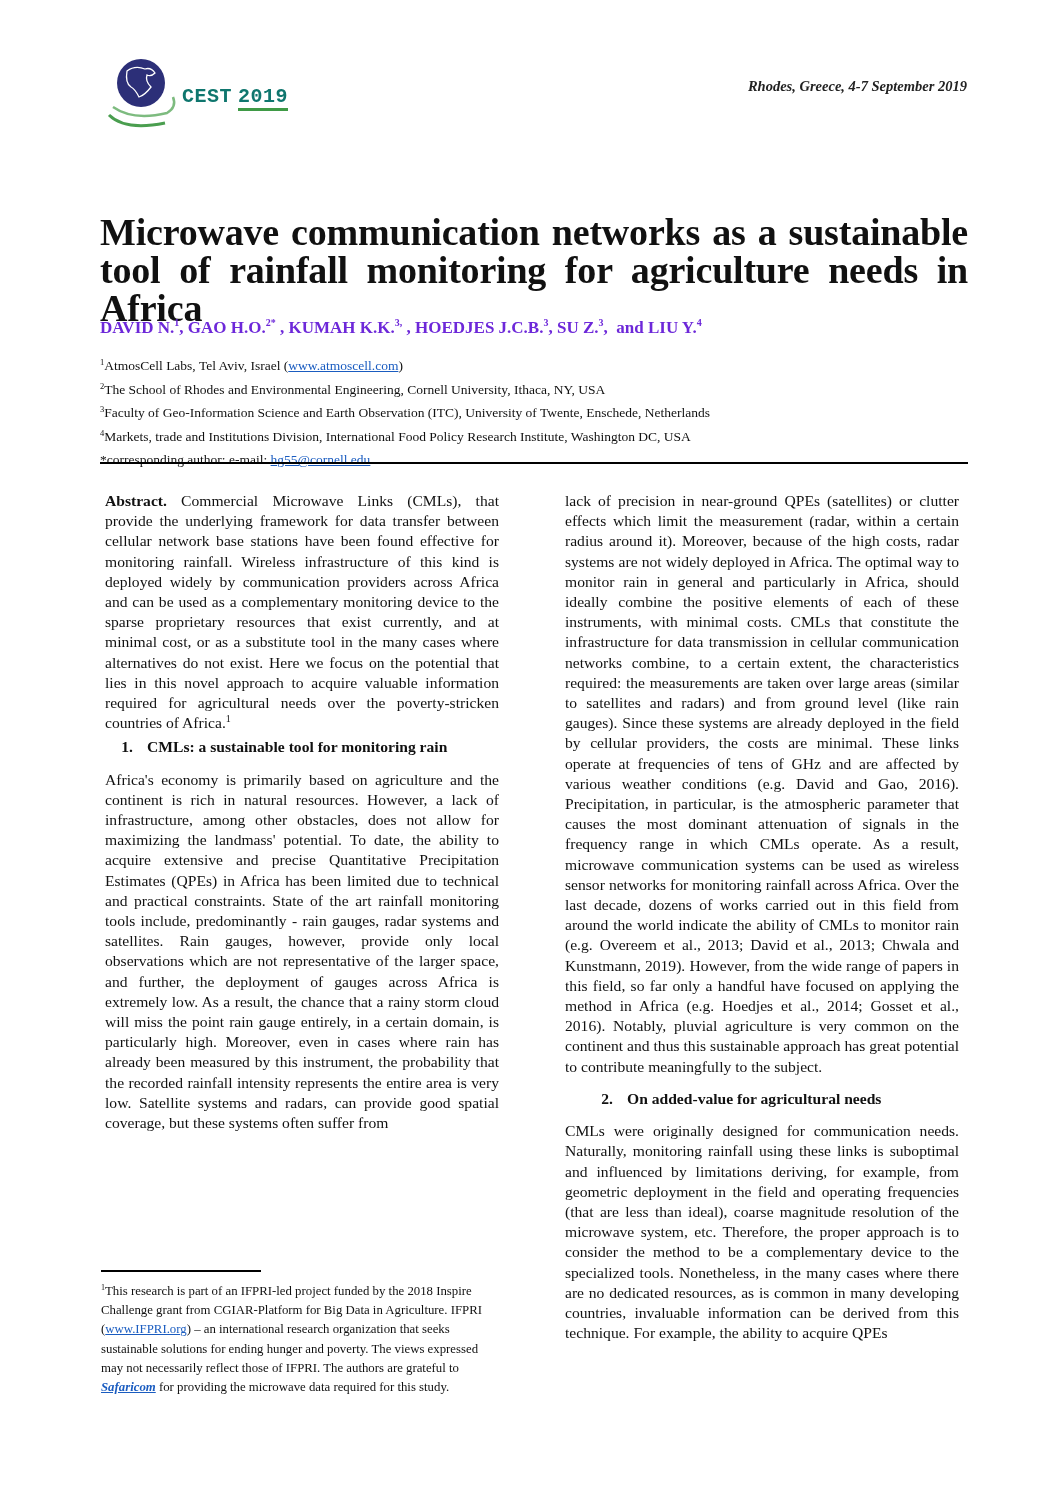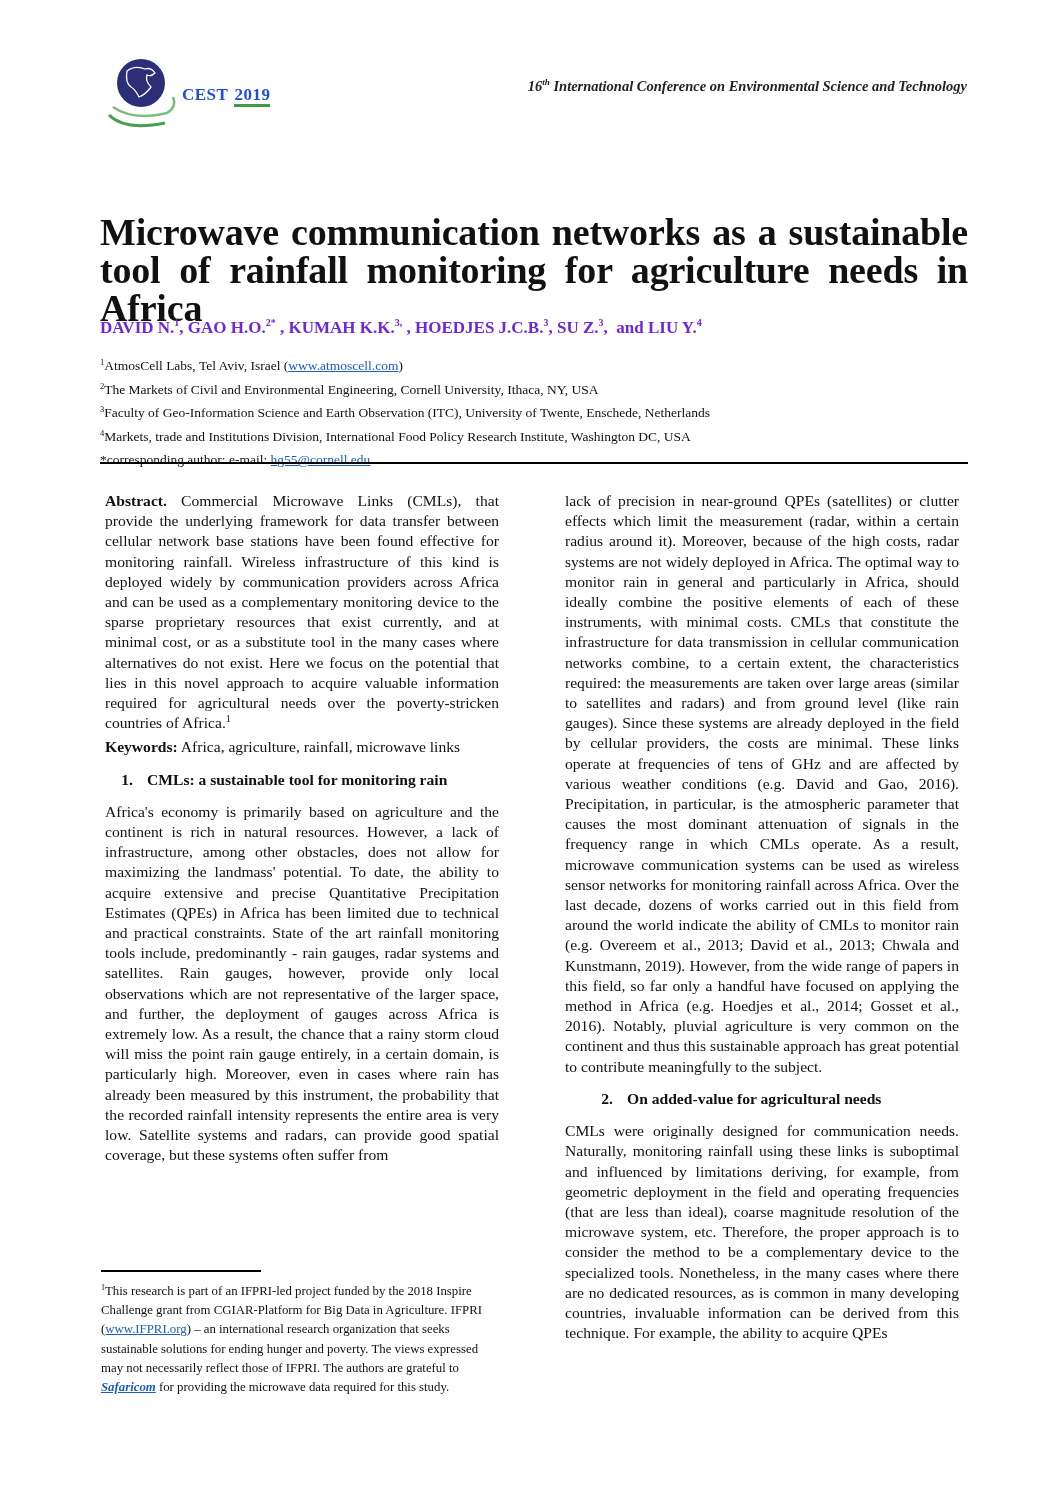--- a/index.html
+++ b/index.html
@@ -1,20 +1,20 @@
 <!DOCTYPE html>
 <html><head>
 <meta charset="utf-8">
 <style>
   html, body { margin: 0; padding: 0; background: #ffffff; }
   body { width: 1058px; height: 1497px; position: relative; overflow: hidden;
          font-family: "Liberation Serif", "DejaVu Serif", serif; color: #111; }
   .logo { position: absolute; left: 105px; top: 55px; width: 200px; height: 75px; }
-  .logo-text { position: absolute; left: 182px; top: 84px; font-family: Liberation Serif, serif;
-               font-weight: bold; font-size: 17px; color: #1d4ed8; letter-spacing: 0.5px; }
+  .logo-text { position: absolute; left: 182px; top: 84px; font-family: Liberation Mono, monospace;
+               font-weight: bold; font-size: 20px; color: #0f766e; letter-spacing: 0.5px; }
   .logo-year { border-bottom: 3px solid #3f9a46; padding-bottom: 0px; margin-left: 6px; }
   .conf { position: absolute; right: 91px; top: 70px; text-align: right; font-style: italic; font-weight: bold;
           font-size: 14.5px; line-height: 33px; color: #222; }
   .conf sup { font-size: 9px; }
   .title { position: absolute; left: 100px; top: 213px; width: 868px; font-weight: bold; font-size: 38px;
            line-height: 38px; text-align: justify; text-align-last: left; color: #111; letter-spacing: -0.2px; }
   .authors { position: absolute; left: 100px; top: 318px; font-weight: bold; font-size: 17px; color: #6d28d9; }
   .authors sup { font-size: 10px; }
   .affils { position: absolute; left: 100px; top: 354px; font-size: 13.5px; line-height: 23.5px; color: #111; }
   .affils sup { font-size: 8.5px; }
@@ -45,47 +45,46 @@
     <path d="M8 52 Q28 66 62 58 Q72 52 68 42" stroke="#7dbb7f" stroke-width="2.5" fill="none"></path>
     <circle cx="36" cy="28" r="24" fill="#2c2f78"></circle>
     <path d="M22 16 Q30 10 40 14 Q46 12 50 18 Q46 22 42 20 Q40 26 46 32 Q40 40 34 42 Q30 34 26 32 Q20 28 22 16 Z" fill="none" stroke="#ffffff" stroke-width="1.3"></path>
   </svg>
   <div class="logo-text" style="left:77px;top:30px">
     <span>CEST</span><span class="logo-year">2019</span>
   </div>
 </div>
 
 <div class="conf">
-  <div><span>16</span><sup>th</sup><span> International Conference on Environmental Science and Technology</span></div>
+  <div>Rhodes, Greece, 4-7 September 2019</div>
 </div>
 
 <div class="title">Microwave communication networks as a sustainable tool of rainfall monitoring for agriculture needs in Africa</div>
 
 <div class="authors">
   <span><span>DAVID N.</span><sup>1</sup></span>,
   <span><span>GAO H.O.</span><sup>2*</sup></span> ,
   <span><span>KUMAH K.K.</span><sup>3,</sup></span> ,
   <span><span>HOEDJES J.C.B.</span><sup>3</sup></span>,
   <span><span>SU Z.</span><sup>3</sup></span>,&nbsp;
   <span><span>and LIU Y.</span><sup>4</sup></span>
 </div>
 
 <div class="affils">
   <div><sup>1</sup><span>AtmosCell Labs, Tel Aviv, Israel (</span><a class="lnk">www.atmoscell.com</a><span>)</span></div>
-  <div><sup>2</sup><span>The Markets of Civil and Environmental Engineering, Cornell University, Ithaca, NY, USA</span></div>
+  <div><sup>2</sup><span>The School of Rhodes and Environmental Engineering, Cornell University, Ithaca, NY, USA</span></div>
   <div><sup>3</sup><span>Faculty of Geo-Information Science and Earth Observation (ITC), University of Twente, Enschede, Netherlands</span></div>
   <div><sup>4</sup><span>Markets, trade and Institutions Division, International Food Policy Research Institute, Washington DC, USA</span></div>
   <div><span>*corresponding author: e-mail: </span><a class="lnk">hg55@cornell.edu</a></div>
 </div>
 
 <div class="hr-top"></div>
 
 <div class="col col-left">
   <p><b>Abstract.</b><span> Commercial Microwave Links (CMLs), that provide the underlying framework for data transfer between cellular network base stations have been found effective for monitoring rainfall. Wireless infrastructure of this kind is deployed widely by communication providers across Africa and can be used as a complementary monitoring device to the sparse proprietary resources that exist currently, and at minimal cost, or as a substitute tool in the many cases where alternatives do not exist. Here we focus on the potential that lies in this novel approach to acquire valuable information required for agricultural needs over the poverty-stricken countries of Africa.</span><sup style="font-size:10px">1</sup></p>
-  <p class="kw"><b>Keywords:</b><span> Africa, agriculture, rainfall, microwave links</span></p>
   <div class="sec one">
     <span class="num">1.</span>
     <span style="text-align:justify">CMLs: a sustainable tool for monitoring rain</span>
   </div>
   <p>Africa's economy is primarily based on agriculture and the continent is rich in natural resources. However, a lack of infrastructure, among other obstacles, does not allow for maximizing the landmass' potential. To date, the ability to acquire extensive and precise Quantitative Precipitation Estimates (QPEs) in Africa has been limited due to technical and practical constraints. State of the art rainfall monitoring tools include, predominantly - rain gauges, radar systems and satellites. Rain gauges, however, provide only local observations which are not representative of the larger space, and further, the deployment of gauges across Africa is extremely low. As a result, the chance that a rainy storm cloud will miss the point rain gauge entirely, in a certain domain, is particularly high. Moreover, even in cases where rain has already been measured by this instrument, the probability that the recorded rainfall intensity represents the entire area is very low. Satellite systems and radars, can provide good spatial coverage, but these systems often suffer from</p>
 </div>
 
 <div class="col col-right">
   <p style="margin-bottom:12px">lack of precision in near-ground QPEs (satellites) or clutter effects which limit the measurement (radar, within a certain radius around it). Moreover, because of the high costs, radar systems are not widely deployed in Africa. The optimal way to monitor rain in general and particularly in Africa, should ideally combine the positive elements of each of these instruments, with minimal costs. CMLs that constitute the infrastructure for data transmission in cellular communication networks combine, to a certain extent, the characteristics required: the measurements are taken over large areas (similar to satellites and radars) and from ground level (like rain gauges). Since these systems are already deployed in the field by cellular providers, the costs are minimal. These links operate at frequencies of tens of GHz and are affected by various weather conditions (e.g. David and Gao, 2016). Precipitation, in particular, is the atmospheric parameter that causes the most dominant attenuation of signals in the frequency range in which CMLs operate. As a result, microwave communication systems can be used as wireless sensor networks for monitoring rainfall across Africa. Over the last decade, dozens of works carried out in this field from around the world indicate the ability of CMLs to monitor rain (e.g. Overeem et al., 2013; David et al., 2013; Chwala and Kunstmann, 2019). However, from the wide range of papers in this field, so far only a handful have focused on applying the method in Africa (e.g. Hoedjes et al., 2014; Gosset et al., 2016). Notably, pluvial agriculture is very common on the continent and thus this sustainable approach has great potential to contribute meaningfully to the subject.</p>
   <div class="sec two">

